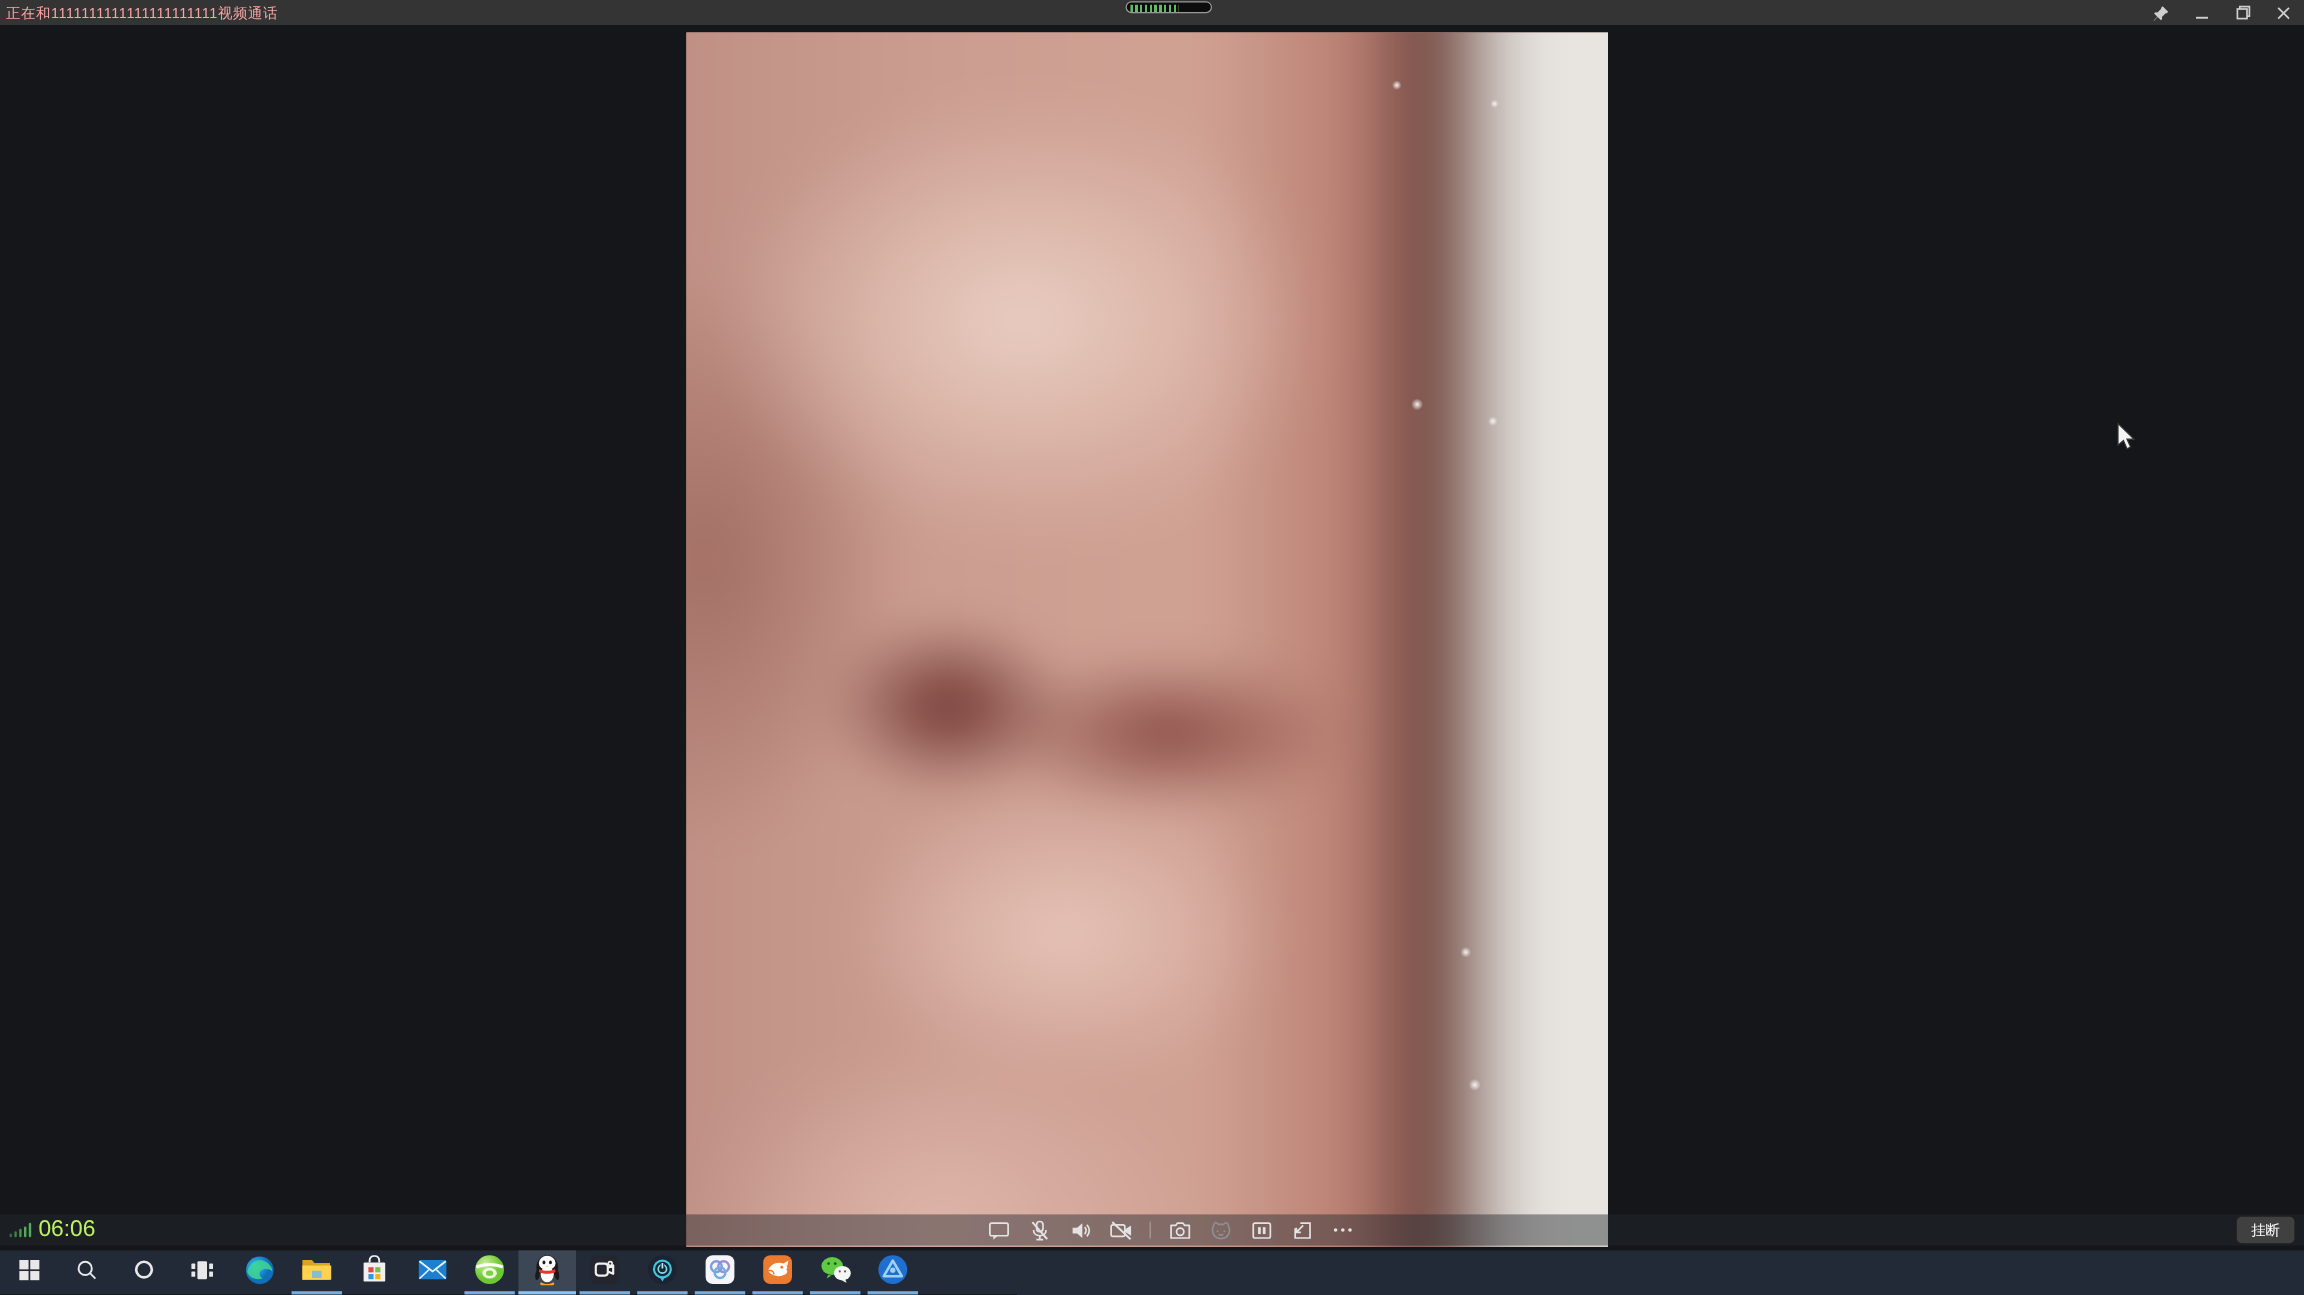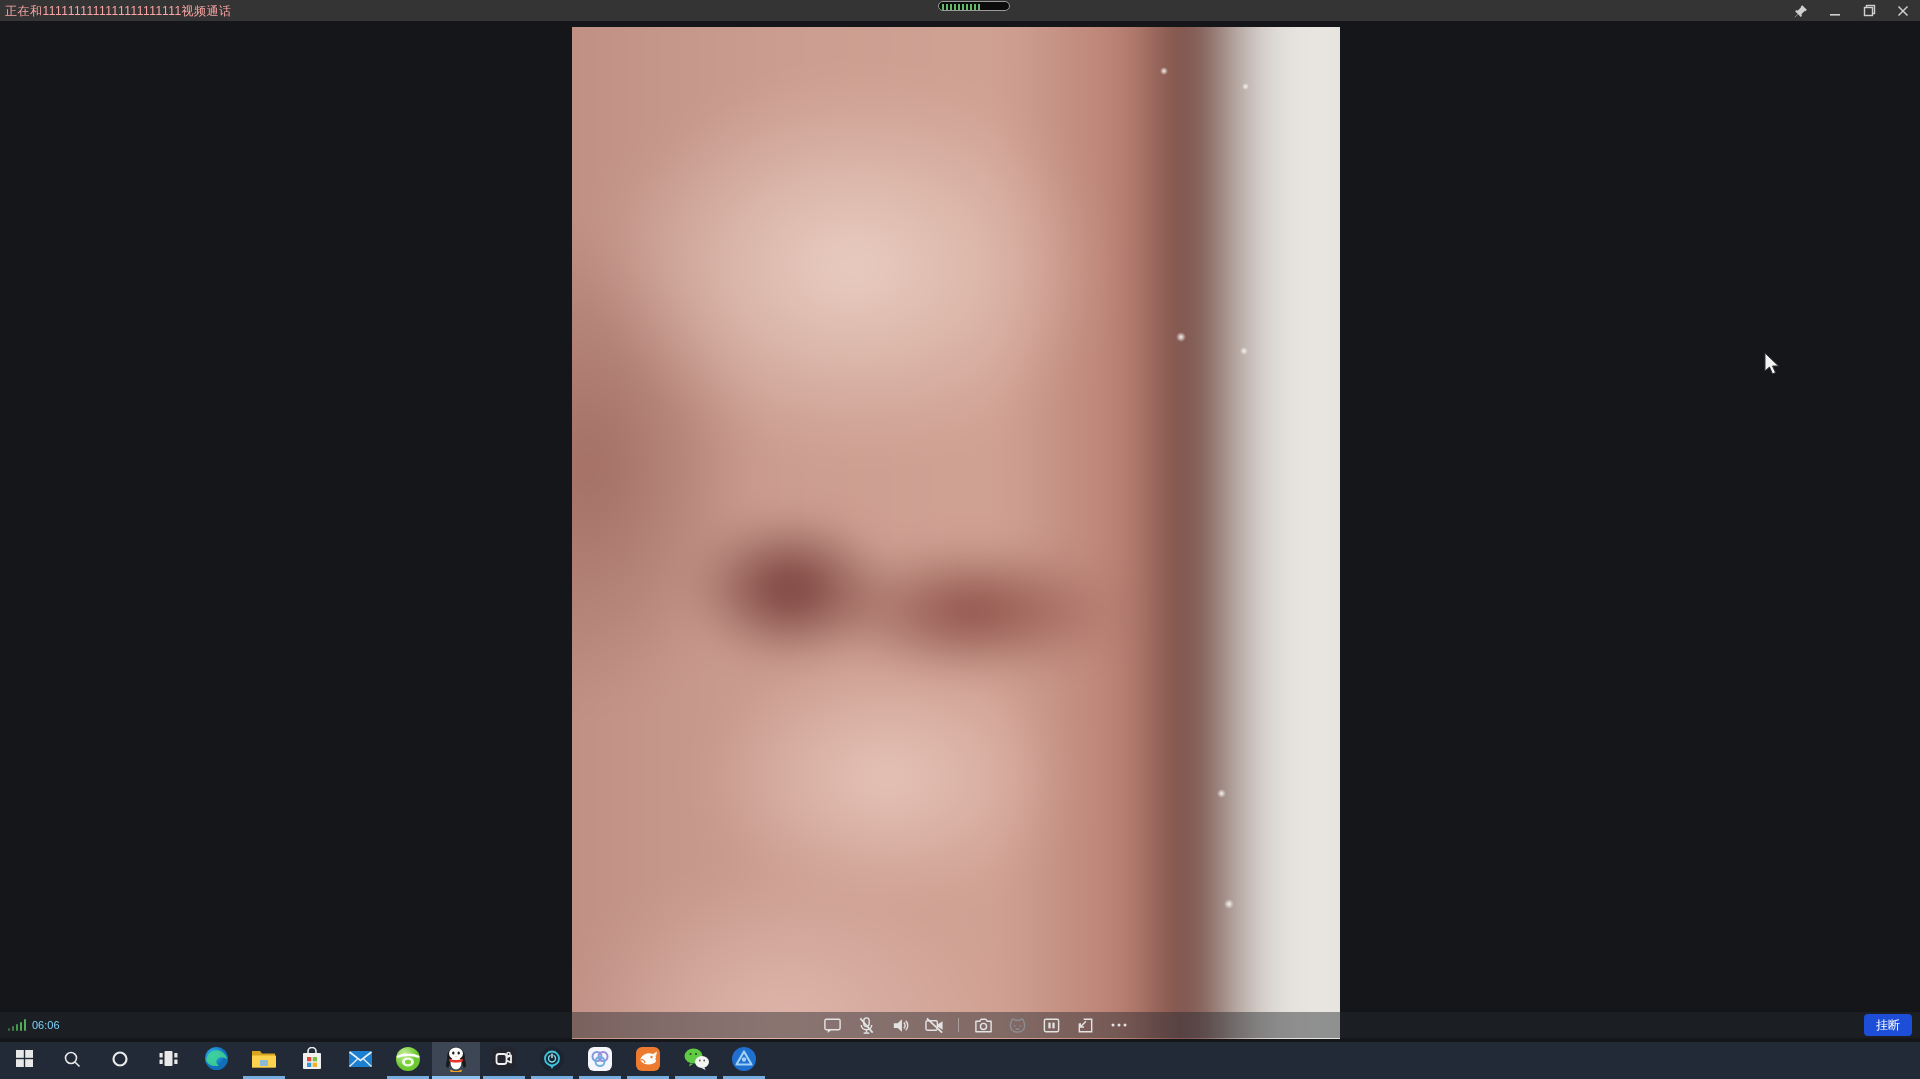--- a/index.html
+++ b/index.html
@@ -29,28 +29,28 @@
       radial-gradient(30% 16% at 42% 72%, rgba(233,199,188,0.9) 0%, rgba(233,199,188,0) 70%),
       radial-gradient(26% 30% at 8% 44%,  rgba(150,96,86,0.7) 0%, rgba(150,96,86,0) 72%),
       radial-gradient(35% 20% at 30% 94%, rgba(226,186,176,0.85) 0%, rgba(226,186,176,0) 70%),
       linear-gradient(90deg,#bd8d82 0%,#cb9d90 30%,#d0a294 55%,#b97f72 70%,#6e453e 77%,#cfc9c4 84%,#e9e6e2 88%,#e6e3df 100%);
   }
   .droplet { position:absolute; border-radius:50%; background:radial-gradient(circle,#f4f2ef 0%,rgba(244,242,239,0) 70%); }
 
   
   .bottombar { position:absolute; left:0; bottom:4px; width:1920px; height:26px; background:rgba(36,40,46,0.45); }
   .timer { position:absolute; left:8px; top:0; height:26px; display:flex; align-items:center; gap:6px; }
-  .timer-text { color:#7dd3fc; font-size:11px; }
+  .timer-text { color:#bef264; font-size:19px; }
   .sigbars { display:flex; align-items:flex-end; gap:2px; height:12px; }
   .sigbars i { display:block; width:2px; background:#4fae57; border-radius:1px; }
   .toolbar { position:absolute; left:822px; top:0; height:26px; display:flex; align-items:center; gap:14px; }
   .tool-btn { width:20px; height:20px; display:flex; align-items:center; justify-content:center; cursor:default; }
   .tool-btn svg { display:block; }
   .tool-sep { width:1px; height:14px; background:rgba(220,220,220,0.45); }
-  .hangup-btn { position:absolute; right:8px; top:2px; width:48px; height:22px; background:#1d4ed8; border:none; border-radius:4px; color:#ffffff; font-size:12px; line-height:22px; text-align:center; cursor:default; font-family:inherit; }
+  .hangup-btn { position:absolute; right:8px; top:2px; width:48px; height:22px; background:#404040; border:none; border-radius:4px; color:#ffffff; font-size:12px; line-height:22px; text-align:center; cursor:default; font-family:inherit; }
 
   
   .taskbar { position:absolute; left:0; top:1042px; width:1920px; height:37px; background:#212a36; display:flex; }
   .tb-left { display:flex; height:37px; }
   .tb-btn { position:relative; width:48px; height:37px; display:flex; align-items:center; justify-content:center; cursor:default; }
   .tb-btn.active { background:#3d4654; }
   .tb-btn .runline { position:absolute; bottom:0; left:3px; right:3px; height:3px; background:#76aee0; }
   .tb-btn.active .runline { left:0; right:0; background:#8cc3f0; }
 
   

